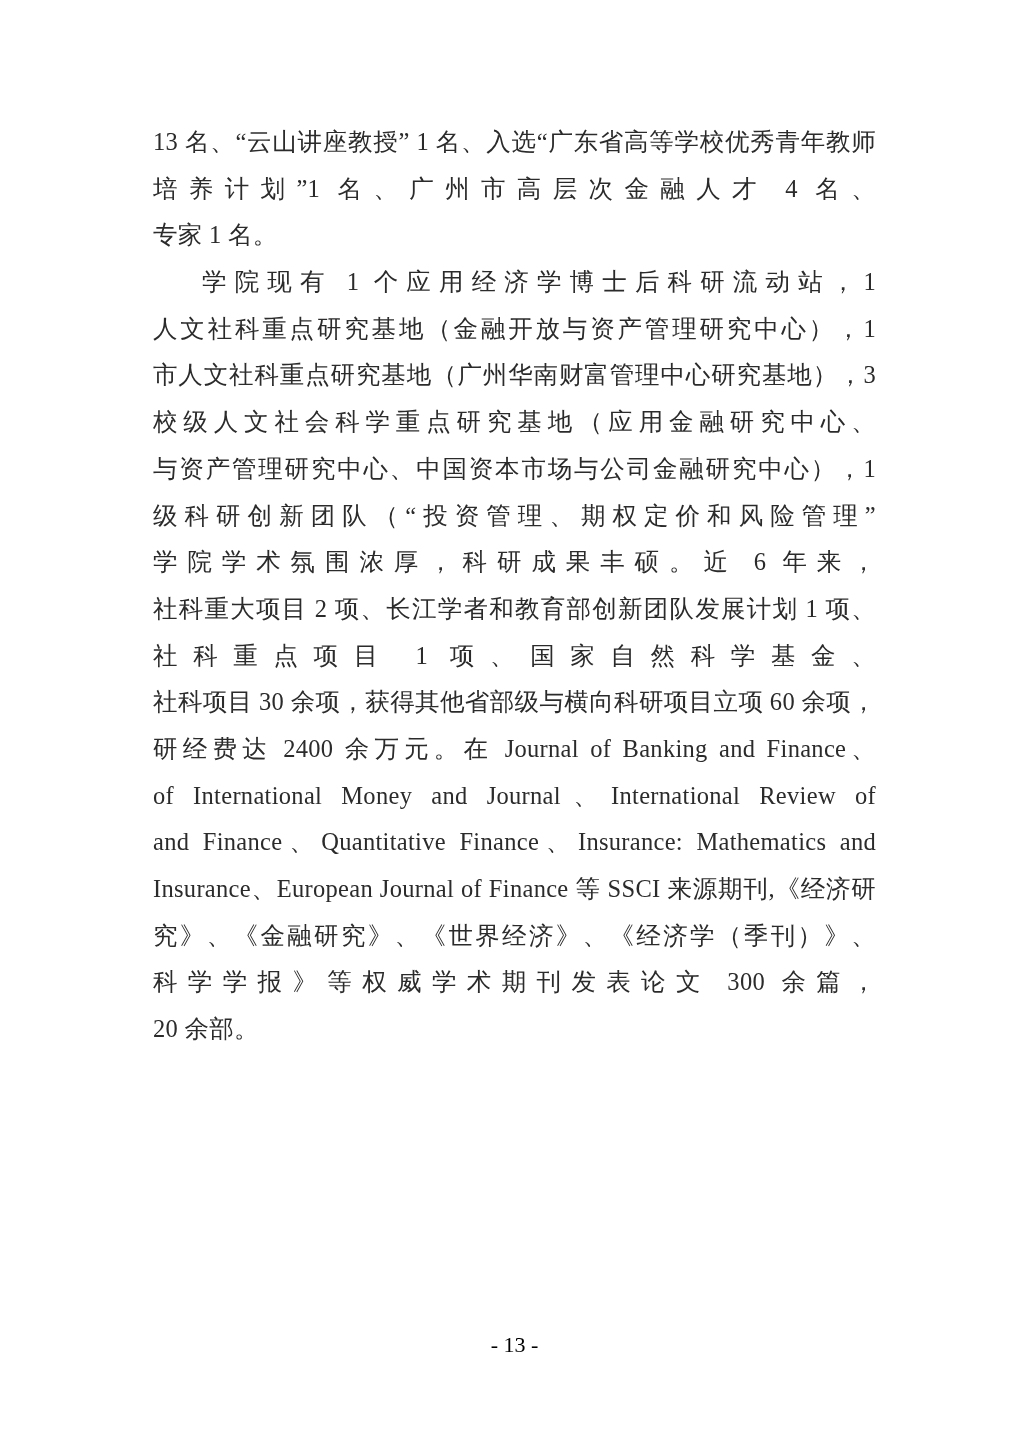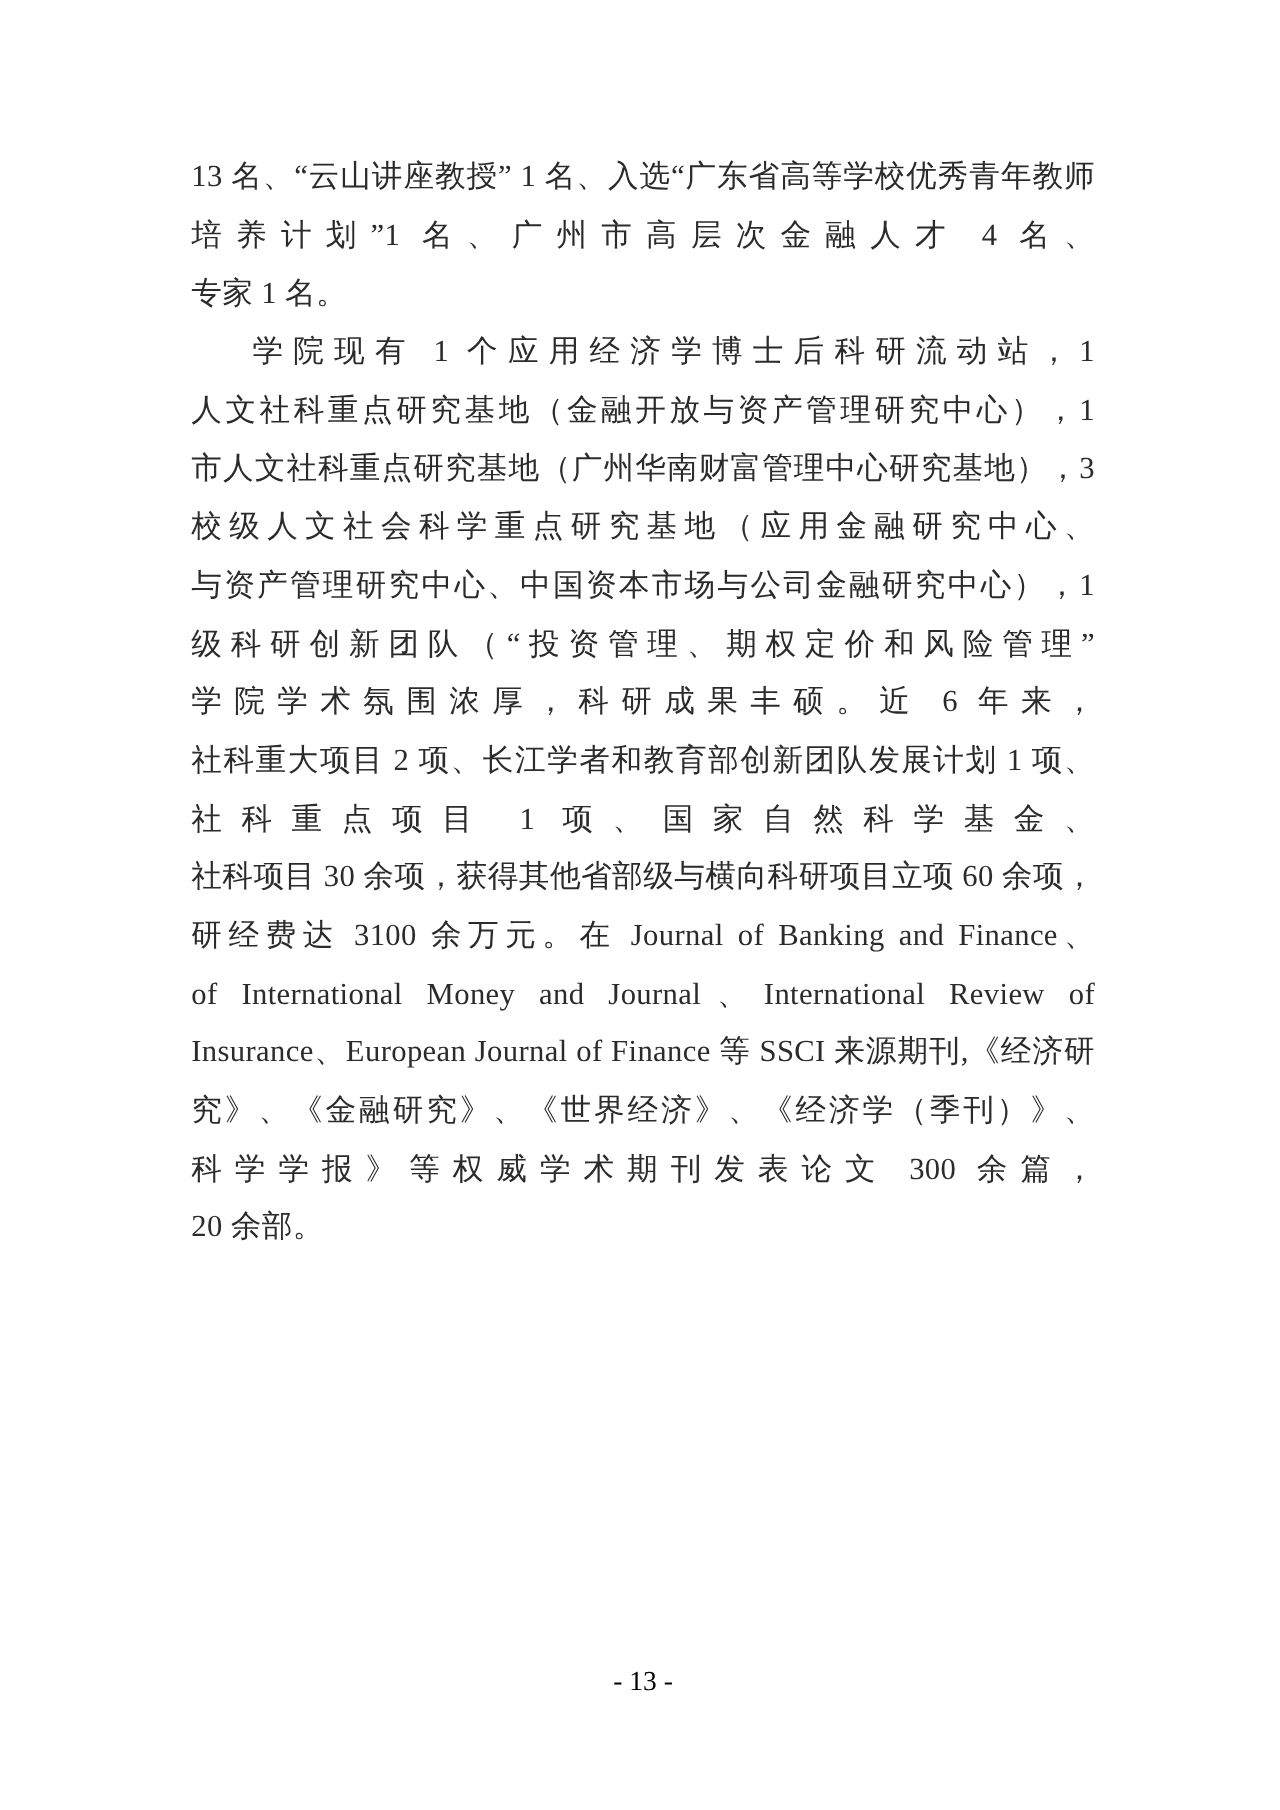--- a/index.html
+++ b/index.html
@@ -69,22 +69,23 @@
       <div class="line first-indent"><span class="seg">学院现有 1 个应用经济学博士后科研流动站，1 个省级普通高校</span></div>
       <div class="line"><span class="seg">人文社科重点研究基地（金融开放与资产管理研究中心），1 个广州</span></div>
       <div class="line"><span class="seg">市人文社科重点研究基地（广州华南财富管理中心研究基地），3 个</span></div>
       <div class="line"><span class="seg">校级人文社会科学重点研究基地（应用金融研究中心、中国家庭金融</span></div>
       <div class="line"><span class="seg">与资产管理研究中心、中国资本市场与公司金融研究中心），1 个厅</span></div>
       <div class="line"><span class="seg">级科研创新团队（“投资管理、期权定价和风险管理” 科研创新团队）。</span></div>
       <div class="line"><span class="seg">学院学术氛围浓厚，科研成果丰硕。近 6 年来，学院教师共获得国家</span></div>
       <div class="line"><span class="seg">社科重大项目 2 项、长江学者和教育部创新团队发展计划 1 项、国家</span></div>
       <div class="line"><span class="seg">社科重点项目 1 项、国家自然科学基金、国家社会科学基金及教育部</span></div>
       <div class="line"><span class="seg">社科项目 30 余项，获得其他省部级与横向科研项目立项 60 余项，科</span></div>
-      <div class="line"><span class="seg">研经费达 3100 余万元。在 </span><span class="seg seg-italic">Journal of Banking and Finance</span><span class="seg">、</span></div>
+      <div class="line"><span class="seg">研经费达 2400 余万元。在 </span><span class="seg seg-italic">Journal of Banking and Finance</span><span class="seg">、</span></div>
       <div class="line"><span class="seg seg-italic">of International Money and Journal</span><span class="seg">、</span><span class="seg seg-italic">International Review of Economics</span></div>
+      <div class="line"><span class="seg seg-italic">and Finance</span><span class="seg">、</span><span class="seg seg-italic">Quantitative Finance</span><span class="seg">、</span><span class="seg seg-italic">Insurance: Mathematics and</span></div>
       <div class="line"><span class="seg seg-italic">Insurance</span><span class="seg">、</span><span class="seg seg-italic">European Journal of Finance</span><span class="seg"> 等 SSCI 来源期刊,《经济研</span></div>
       <div class="line"><span class="seg">究》、《金融研究》、《世界经济》、《经济学（季刊）》、《管理</span></div>
       <div class="line"><span class="seg">科学学报》等权威学术期刊发表论文 300 余篇，出版学术专著和教材</span></div>
       <div class="line para-last"><span class="seg">20 余部。</span></div>
     </main>
 
   <div class="footer">
     <span>- 13 -</span>
   </div>
 

